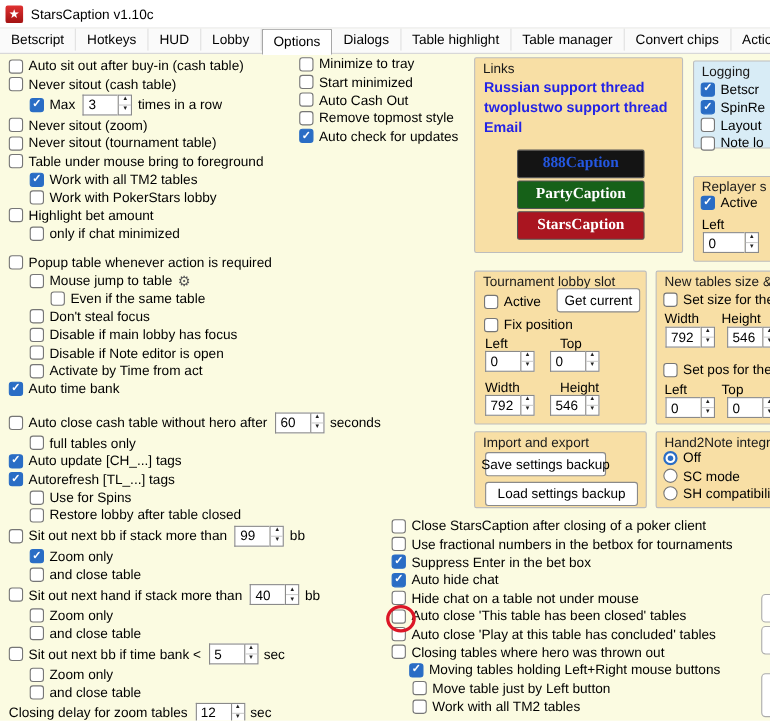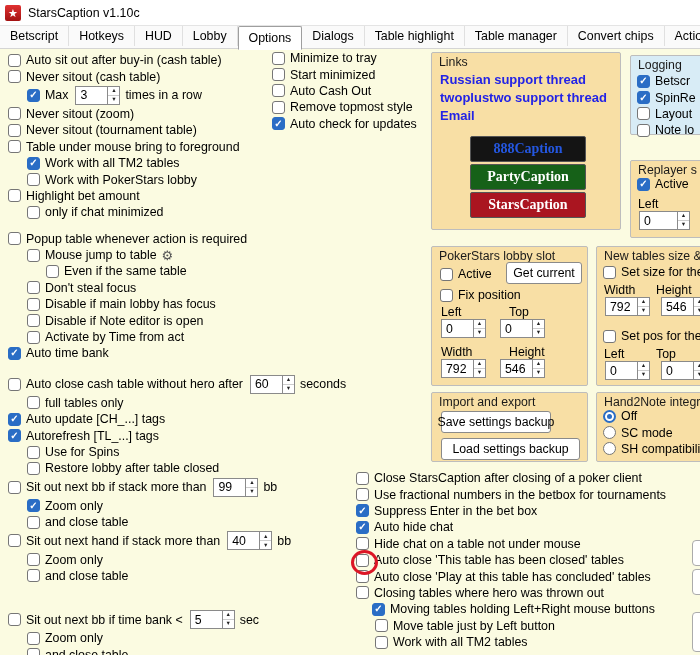--- a/index.html
+++ b/index.html
@@ -229,21 +229,21 @@
         <span class="lbl">bb</span>
       </div>
       <div class="opt-row" style="padding-left: 19px;">
         <span class="cb"></span>
         <span class="lbl">Zoom only</span>
       </div>
       <div class="opt-row" style="padding-left: 19px;">
         <span class="cb"></span>
         <span class="lbl">and close table</span>
       </div>
-      <div class="opt-row spin-row" style="padding-left: 0px; margin-top: 25px;">
+      <div class="opt-row spin-row" style="padding-left: 0px;">
         <span class="cb"></span>
         <span class="lbl">Sit out next bb if time bank &lt;</span>
         <span class="spinwrap">
           <span class="spininput">5</span>
           <span class="spinbtns">
             <span class="spin-up"></span>
             <span class="spin-dn"></span>
           </span>
         </span>
         <span class="lbl">sec</span>
@@ -338,21 +338,21 @@
         <span class="spininput" style="width:38px;">0</span>
         <span class="spinbtns">
             <span class="spin-up"></span>
             <span class="spin-dn"></span>
           </span>
       </span>
     </div>
   </div>
 
   <div class="gbox wheat" style="left:431px;top:246px;width:157px;height:140px;">
-    <span class="gblabel">PokerStars lobby slot</span>
+    <span class="gblabel">Tournament lobby slot</span>
     <div class="inlinerow" style="left:8px;top:20px;">
       <span class="cb"></span>
       <span class="lbl">Active</span>
     </div>
     <div class="btn" style="left:74px;top:15px;width:76px;height:22px;">Get current</div>
     <div class="inlinerow" style="left:8px;top:41px;">
       <span class="cb"></span>
       <span class="lbl">Fix position</span>
     </div>
     <span class="fieldlbl" style="left:9px;top:58px;">Left</span>

